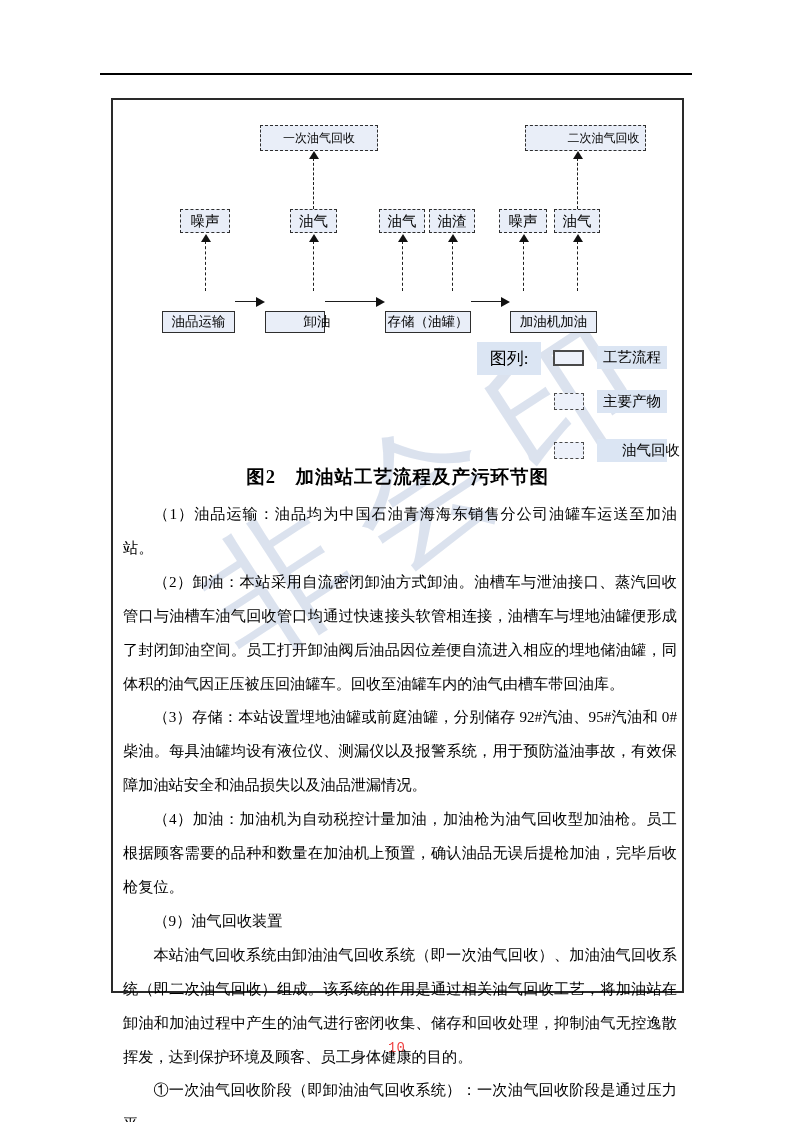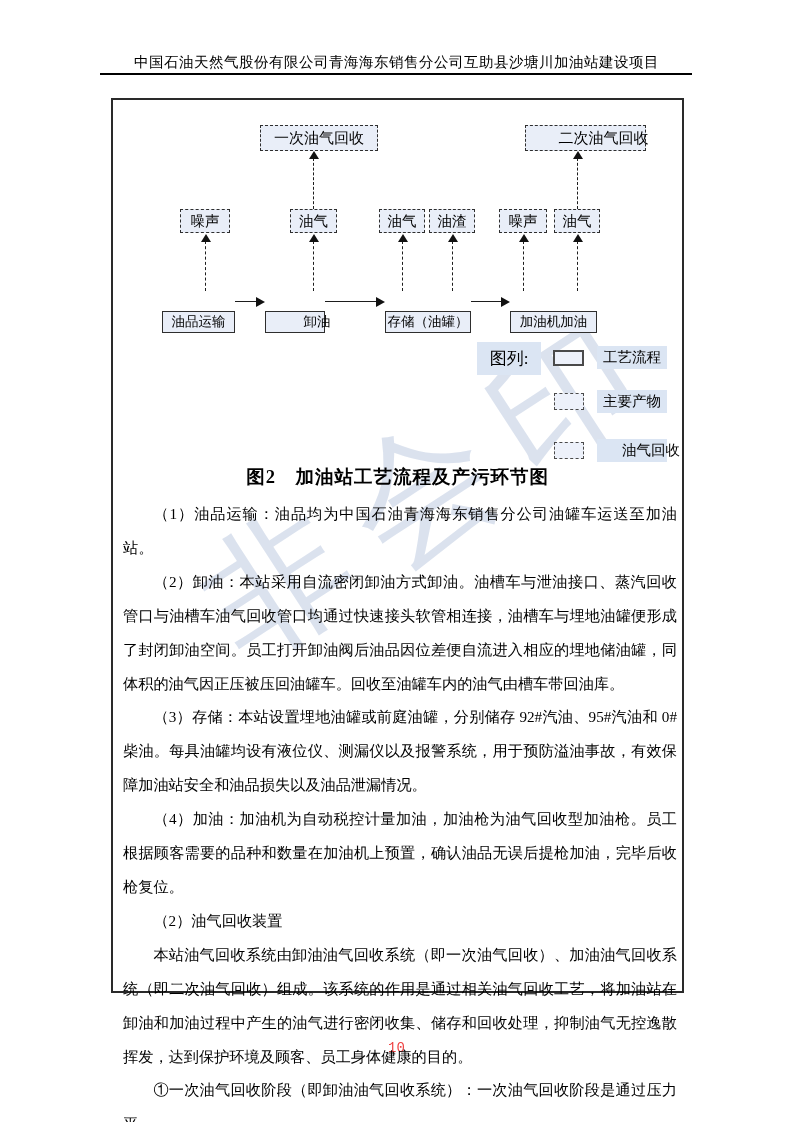--- a/index.html
+++ b/index.html
@@ -34,21 +34,21 @@
     position: absolute; left: 111px; top: 98px; width: 573px; height: 895px;
     border: 2px solid #2a2a2a; z-index: 1;
   }
   
   .fbox, .dbox {
     position: absolute; display: flex; align-items: center; justify-content: center;
     background: #e9eef8; white-space: nowrap;
   }
   .fbox { border: 1.5px solid #2e2e2e; font-size: 13.5px; height: 22px; top: 191px; margin-top: 20px; }
   .dbox { border: 1.5px dashed #2e2e2e; font-size: 14.5px; height: 24px; top: 109px; }
-  .dbox.recovery { top: 25px; height: 26px; font-size: 15px; }
+  .dbox.recovery { top: 25px; height: 26px; font-size: 12px; }
   
   .vline { position: absolute; width: 0; border-left: 1.5px dashed #1d1d1d; }
   .vlo { top: 141px; height: 50px; }
   .vhi { top: 58px; height: 51px; }
   .arr-up {
     position: absolute; width: 0; height: 0;
     border-left: 5px solid transparent; border-right: 5px solid transparent;
     border-bottom: 8px solid #111;
   }
   .alo { top: 134px; } .ahi { top: 51px; }
@@ -88,21 +88,20 @@
     position: absolute; left: 0; top: 1040px; width: 100%;
     text-align: center; font-size: 14px; color: #ef4444;
     font-family: Liberation Mono, monospace;
   }
 </style>
 </head>
 <body>
 
 <div class="sheet">
 
-  <div class="hdr-title">中国石油天然气股份有限公司青海海东销售分公司互助县沙塘川加油站建设项目</div>
   <div class="hdr-rule"></div>
 
   <div class="watermark">非会印</div>
 
   <div class="cell">
 
     <div class="dbox recovery" style="left:147px; width:118px;">
         <span>一次油气回收</span>
       </div>
     <div class="dbox recovery" style="left:412px; width:121px;padding-left:36px;">
@@ -174,21 +173,21 @@
     <div class="sw sw-dash" style="top:342px;"></div>
     <div class="lg-label" style="top:339px;padding-left:38px;">油气回收</div>
 
     <div class="caption">图2　加油站工艺流程及产污环节图</div>
 
     <div class="bodytext">
       <p>（1）油品运输：油品均为中国石油青海海东销售分公司油罐车运送至加油站。</p>
       <p>（2）卸油：本站采用自流密闭卸油方式卸油。油槽车与泄油接口、蒸汽回收管口与油槽车油气回收管口均通过快速接头软管相连接，油槽车与埋地油罐便形成了封闭卸油空间。员工打开卸油阀后油品因位差便自流进入相应的埋地储油罐，同体积的油气因正压被压回油罐车。回收至油罐车内的油气由槽车带回油库。</p>
       <p>（3）存储：本站设置埋地油罐或前庭油罐，分别储存 92#汽油、95#汽油和 0#柴油。每具油罐均设有液位仪、测漏仪以及报警系统，用于预防溢油事故，有效保障加油站安全和油品损失以及油品泄漏情况。</p>
       <p>（4）加油：加油机为自动税控计量加油，加油枪为油气回收型加油枪。员工根据顾客需要的品种和数量在加油机上预置，确认油品无误后提枪加油，完毕后收枪复位。</p>
-      <p>（2）油气回收装置</p>
+      <p>（9）油气回收装置</p>
       <p>本站油气回收系统由卸油油气回收系统（即一次油气回收）、加油油气回收系统（即二次油气回收）组成。该系统的作用是通过相关油气回收工艺，将加油站在卸油和加油过程中产生的油气进行密闭收集、储存和回收处理，抑制油气无控逸散挥发，达到保护环境及顾客、员工身体健康的目的。</p>
       <p>①一次油气回收阶段（即卸油油气回收系统）：一次油气回收阶段是通过压力平</p>
     </div>
 
   </div>
 
   <div class="pageno">10</div>
 
 </div>
 

